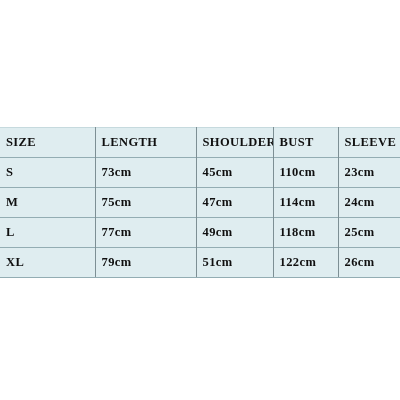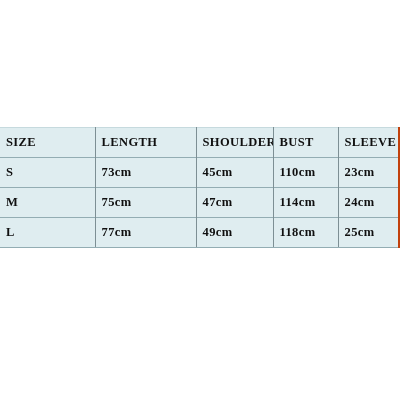--- a/index.html
+++ b/index.html
@@ -54,21 +54,21 @@
   }
 
   
   table.size-chart thead th {
     border-top: 1px solid #c6dade;
   }
 
   
   table.size-chart th.last-col,
   table.size-chart td.last-col {
-    border-right: 5px solid #c2410c;
+    border-right: 1px solid #c2410c;
   }
 
   
   table.size-chart th.first-col,
   table.size-chart td.first-col {
     border-left: none;
   }
 
   
   table.size-chart tbody tr:last-child th,
@@ -112,15 +112,22 @@
         <td>114cm</td>
         <td class="last-col">24cm</td>
       </tr>
       <tr>
         <td class="first-col">L</td>
         <td>77cm</td>
         <td>49cm</td>
         <td>118cm</td>
         <td class="last-col">25cm</td>
       </tr>
+      <tr>
+        <td class="first-col">XL</td>
+        <td>79cm</td>
+        <td>51cm</td>
+        <td>122cm</td>
+        <td class="last-col">26cm</td>
+      </tr>
     </tbody>
   </table>
 </div>
 
 </body></html>

